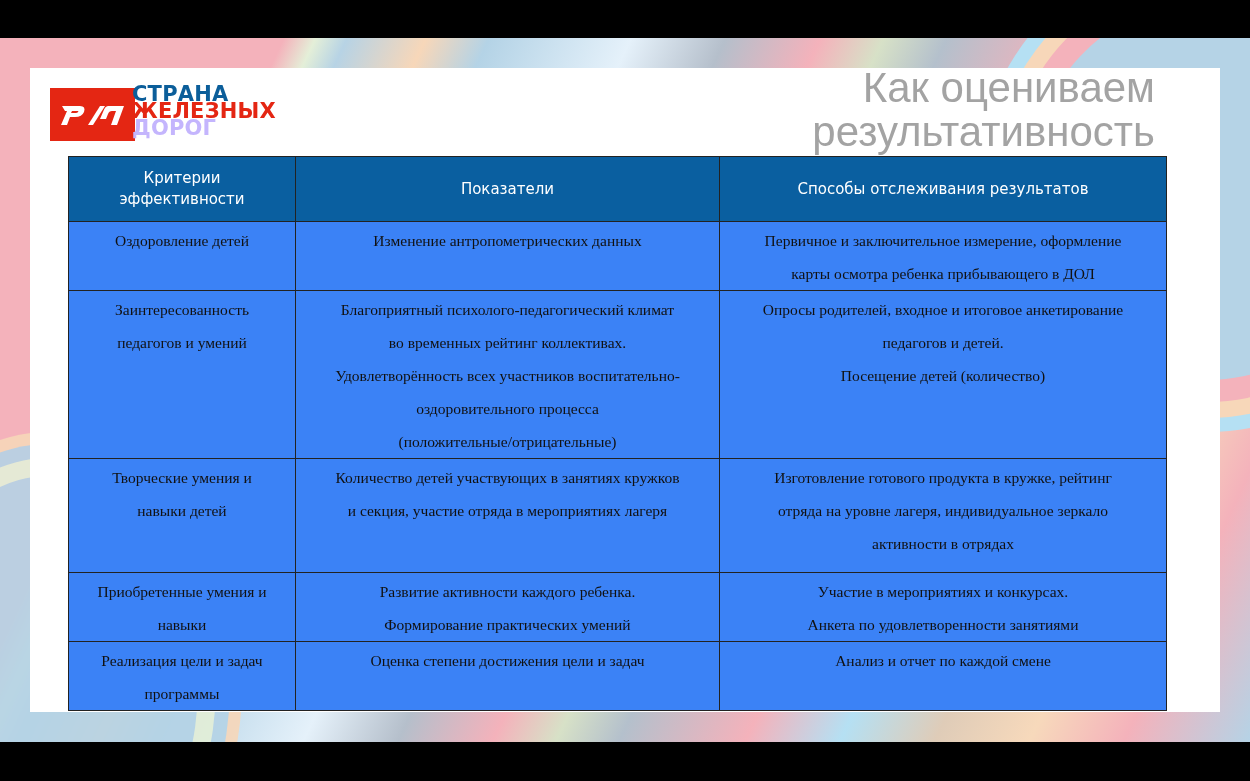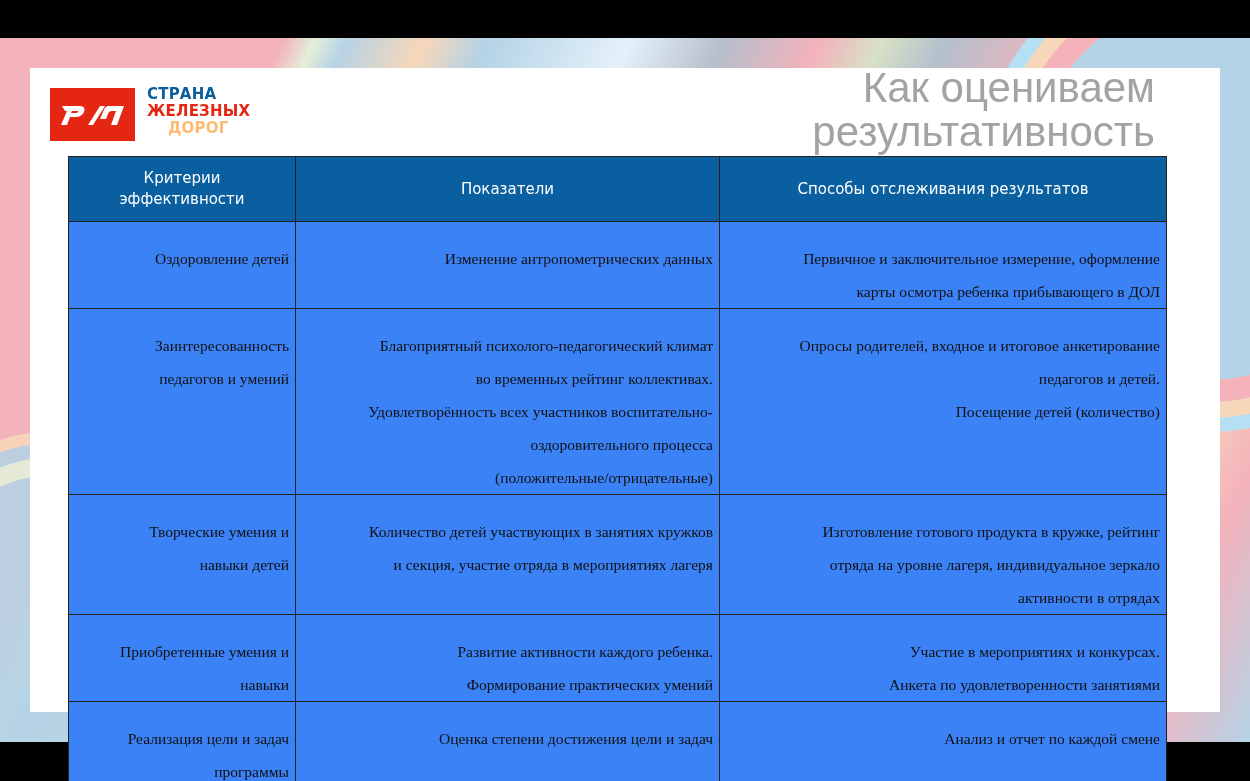--- a/index.html
+++ b/index.html
@@ -6,28 +6,28 @@
   body { width:1250px; height:781px; background:#000; position:relative; overflow:hidden; font-family:"Liberation Serif", serif; }
   .slide { position:absolute; left:0; top:38px; width:1250px; height:704px; overflow:hidden;
     background: linear-gradient(115deg, #f4b2bb 0%, #f4b2bb 18%, #e4efd8 20%, #b7d3e5 22%, #f7d7b9 27%, #b4d3e6 31%, #e5f1fa 40%, #b5bfcb 46%, #f4b2bb 52%, #d7e1c7 56%, #b4c0cc 60%, #f4b2bb 68%, #b5e0f3 74%, #dfccb8 80%, #f7d9bb 86%, #f4b2bb 92%, #b5d3e6 100%); }
   .slide::before { content:""; position:absolute; left:-120px; top:420px; width:300px; height:420px; border-radius:50%;
     border:18px solid #e4efd8; box-shadow: 0 0 0 14px #b5d3e6, 0 0 0 26px #f7d7b9; background:#b5d3e6; opacity:.9; }
   .slide::after { content:""; position:absolute; right:-160px; top:-60px; width:360px; height:380px; border-radius:50%;
     border:22px solid #f4b2bb; box-shadow: 0 0 0 16px #f7d7b9, 0 0 0 30px #b5e0f3; background:#b5d3e6; }
   .panel { position:absolute; left:30px; top:68px; width:1190px; height:644px; background:#fff; z-index:2; }
   .logo { position:absolute; left:50px; top:88px; width:85px; height:53px; background:#e42613; z-index:3;
     display:flex; align-items:center; justify-content:center; }
-  .logo-text { position:absolute; left:147px; top:86px; z-index:3; font-family:"DejaVu Sans", sans-serif; font-weight:bold; font-size:15px; line-height:17px; letter-spacing:0.2px; }
-  .logo-text .l1 { color:#0b5e9a; } .logo-text .l2 { color:#e42613; } .logo-text .l3 { color:#fdba74;margin-left:21px; }
+  .logo-text { position:absolute; left:132px; top:86px; z-index:3; font-family:"DejaVu Sans", sans-serif; font-weight:bold; font-size:21px; line-height:17px; letter-spacing:0.2px; }
+  .logo-text .l1 { color:#0b5e9a; } .logo-text .l2 { color:#e42613; } .logo-text .l3 { color:#c4b5fd; }
   .title { position:absolute; right:95px; top:66px; z-index:3; text-align:right; color:#a3a3a3;
     font-family:Liberation Sans, sans-serif; font-size:42px; line-height:44px; font-weight:normal; }
   table { position:absolute; left:68px; top:156px; width:1098px; border-collapse:collapse; z-index:4; table-layout:fixed; background:#3b82f6; }
   th, td { border:1.5px solid #222; text-align:center; vertical-align:top; }
   th { background:#0a5fa0; color:#fff; font-family:"DejaVu Sans", sans-serif; font-weight:normal; font-size:15px; line-height:21px; vertical-align:middle; height:64px; padding:0 8px; }
-  td { font-size:15.5px; line-height:33px; color:#111; padding:20px 6px 0 6px;text-align:right; }
+  td { font-size:15.5px; line-height:33px; color:#111; padding:2px 6px 0 6px; }
   td .ln { display:block; }
 </style>
 </head>
 <body>
 
 <div class="slide"></div>
 <div class="panel"></div>
 
 <div class="logo">
   <svg width="70" height="30" viewBox="0 0 70 30">

